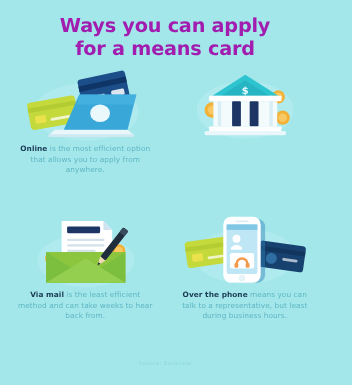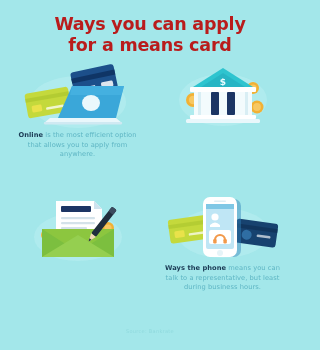--- a/index.html
+++ b/index.html
@@ -26,21 +26,21 @@
   }
 
   
   .title-block {
     width: 100%;
     text-align: center;
     padding-top: 14px;
   }
   .title-line {
     display: block;
-    color: #b91c1c;
+    color: #a21caf;
     font-weight: bold;
     font-size: 17.5px;
     line-height: 21px;
     letter-spacing: -0.2px;
   }
 
   
   .grid {
     width: 100%;
     flex: 1;
@@ -191,20 +191,23 @@
           <path d="M22 62 L58 40 L94 62 Z" fill="#95cf50"></path>
 
           <g transform="rotate(38 78 36)">
             <rect x="74" y="8" width="6" height="34" rx="1.5" fill="#1f2d3d"></rect>
             <rect x="74" y="8" width="6" height="6" rx="1.5" fill="#3b4b5e"></rect>
             <path d="M74 42 L80 42 L77 50 Z" fill="#f0d9b5"></path>
             <path d="M75.8 47 L78.2 47 L77 50 Z" fill="#1f2d3d"></path>
           </g>
         </svg>
       </div>
+      <div class="caption">
+        <b>Via mail</b><span> is the least efficient method and can take weeks to hear back from.</span>
+      </div>
     </div>
 
     <div class="cell">
       <div class="art">
         <svg width="116" height="66" viewBox="0 0 116 66">
           <ellipse cx="58" cy="38" rx="46" ry="25" fill="#b9eef0" opacity="0.55"></ellipse>
 
           <g transform="rotate(-8 26 34)">
             <rect x="4" y="22" width="42" height="24" rx="3" fill="#c4d93c"></rect>
             <rect x="4" y="27" width="42" height="4" fill="#a8c32c" opacity="0.55"></rect>
@@ -231,21 +234,21 @@
           <rect x="44" y="35" width="22" height="14" rx="2" fill="#ffffff"></rect>
           <path d="M50 45 A5 5 0 0 1 60 45" fill="none" stroke="#f2994a" stroke-width="2.2"></path>
           <rect x="48.2" y="44" width="3.4" height="4.4" rx="1.2" fill="#f2994a"></rect>
           <rect x="58.4" y="44" width="3.4" height="4.4" rx="1.2" fill="#f2994a"></rect>
 
           <rect x="49" y="5.5" width="12" height="1.6" rx="0.8" fill="#dfeef4"></rect>
           <circle cx="55" cy="58" r="3" fill="#e6f4f8"></circle>
         </svg>
       </div>
       <div class="caption">
-        <b>Ways the phone</b><span> means you can talk to a representative, but least during business hours.</span>
+        <b>Over the phone</b><span> means you can talk to a representative, but least during business hours.</span>
       </div>
     </div>
 
   </div>
 
   <div class="source">Source: Bankrate</div>
 
 </div>
 
 </body></html>

